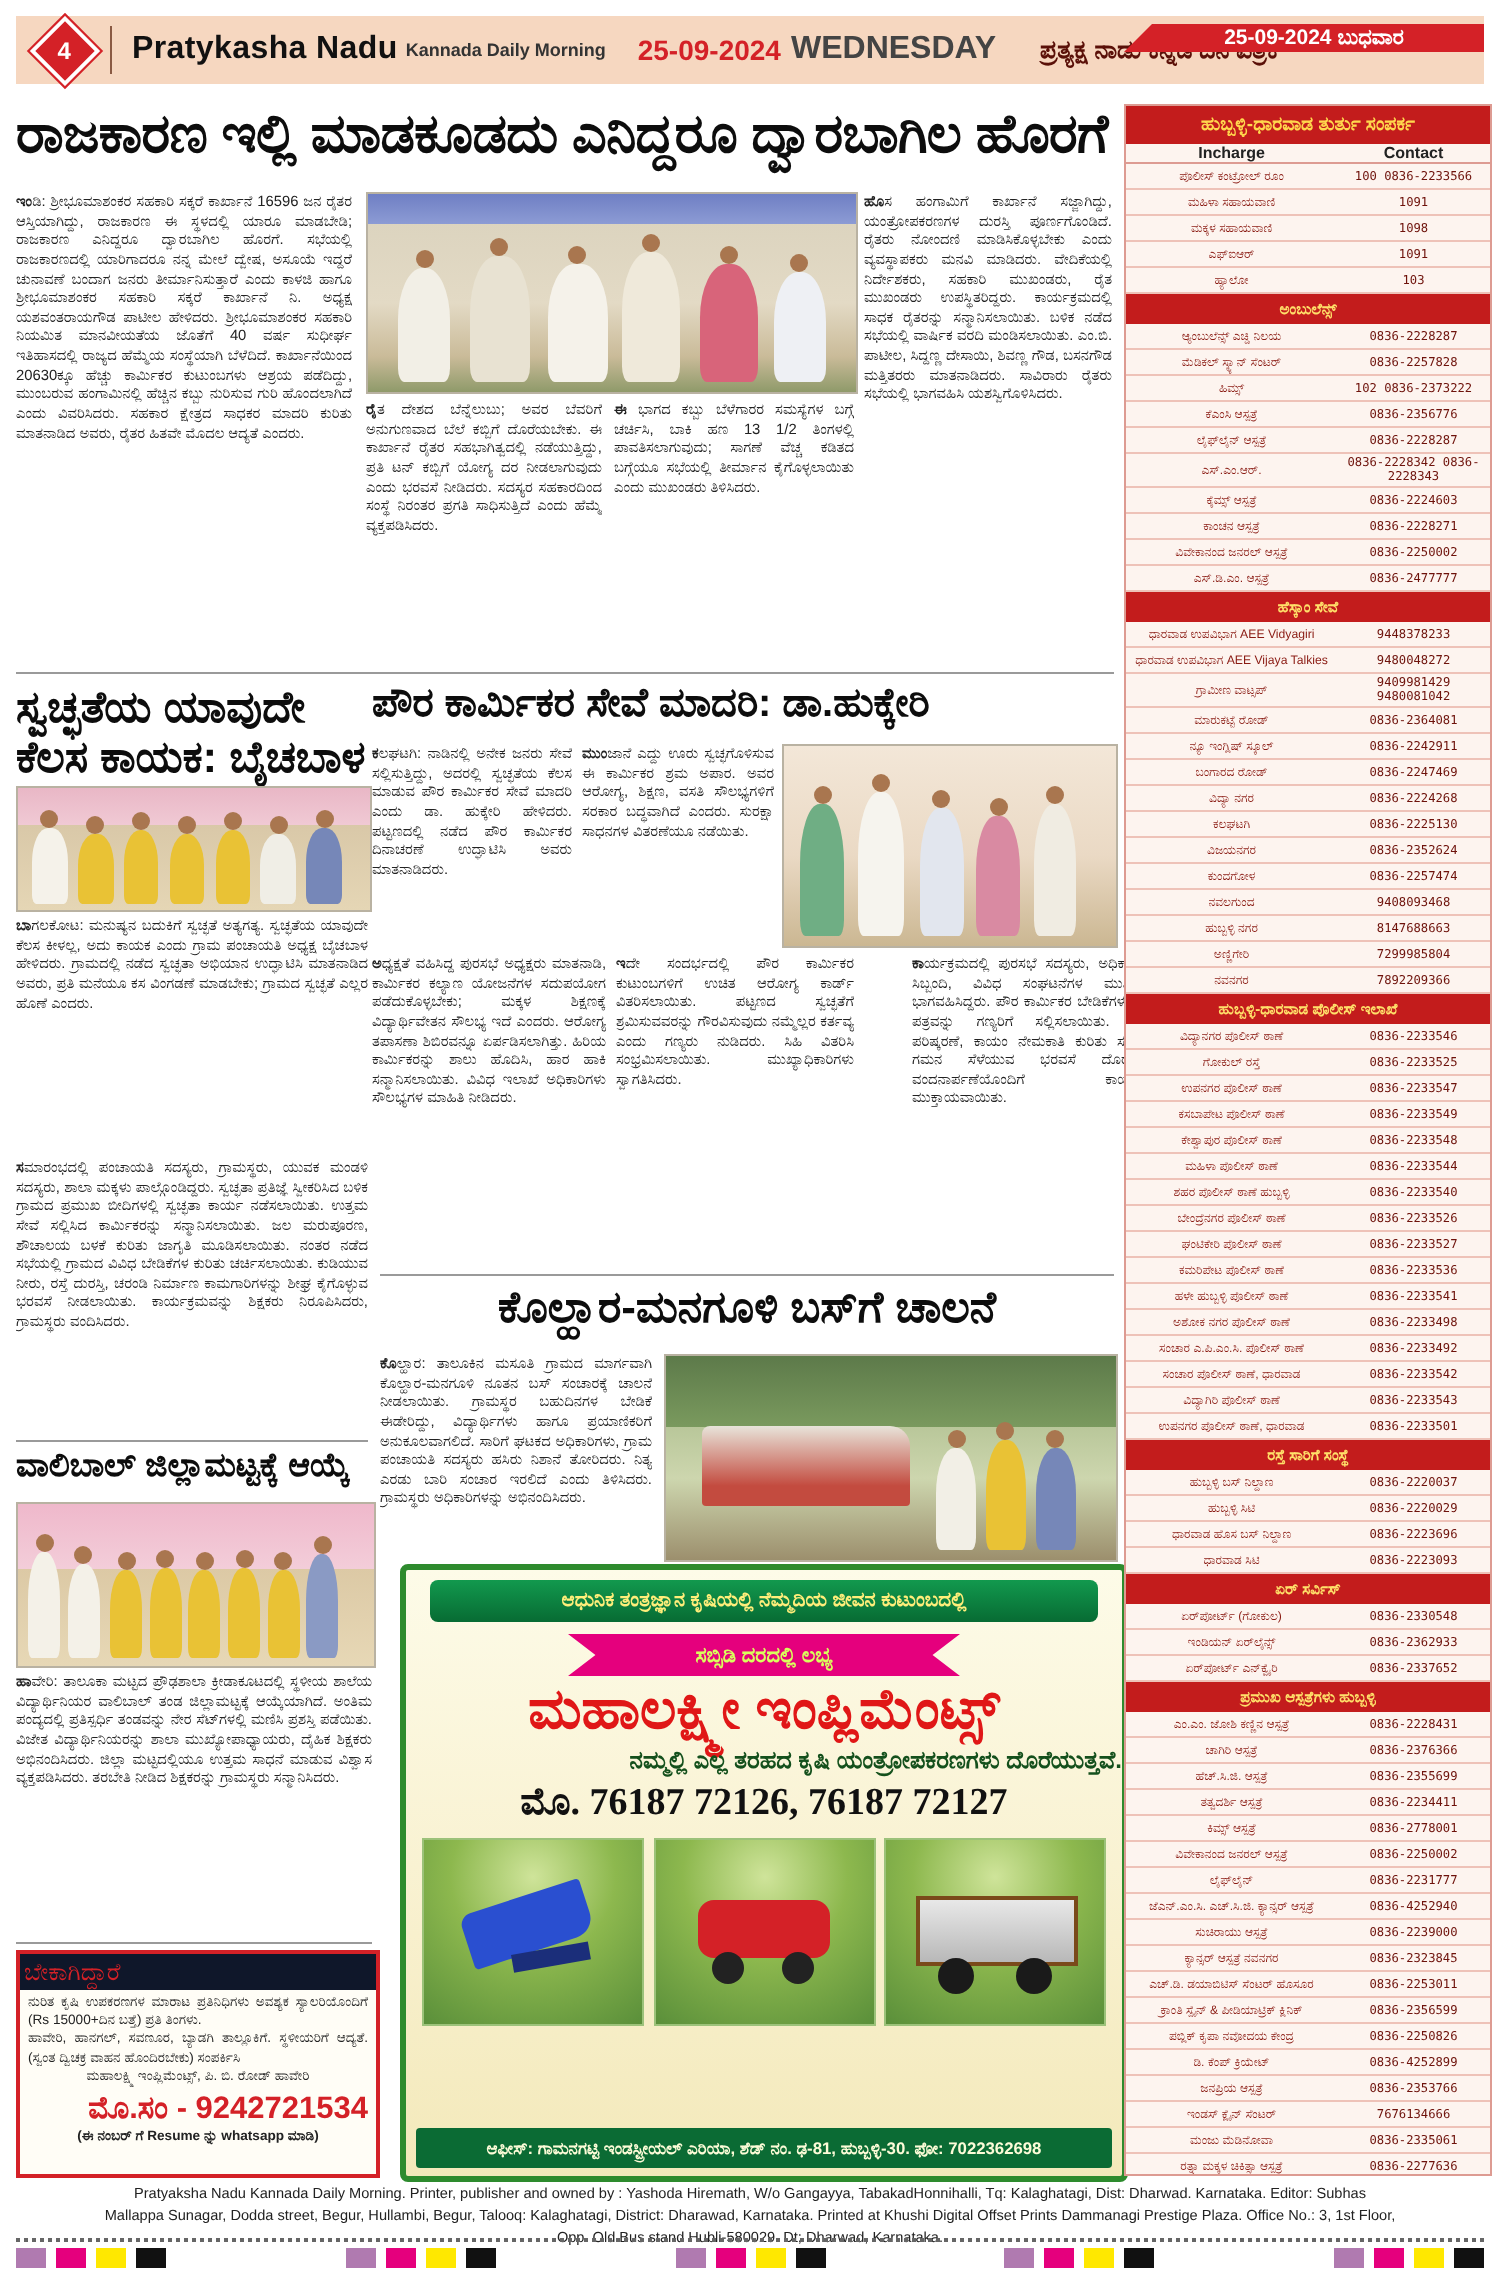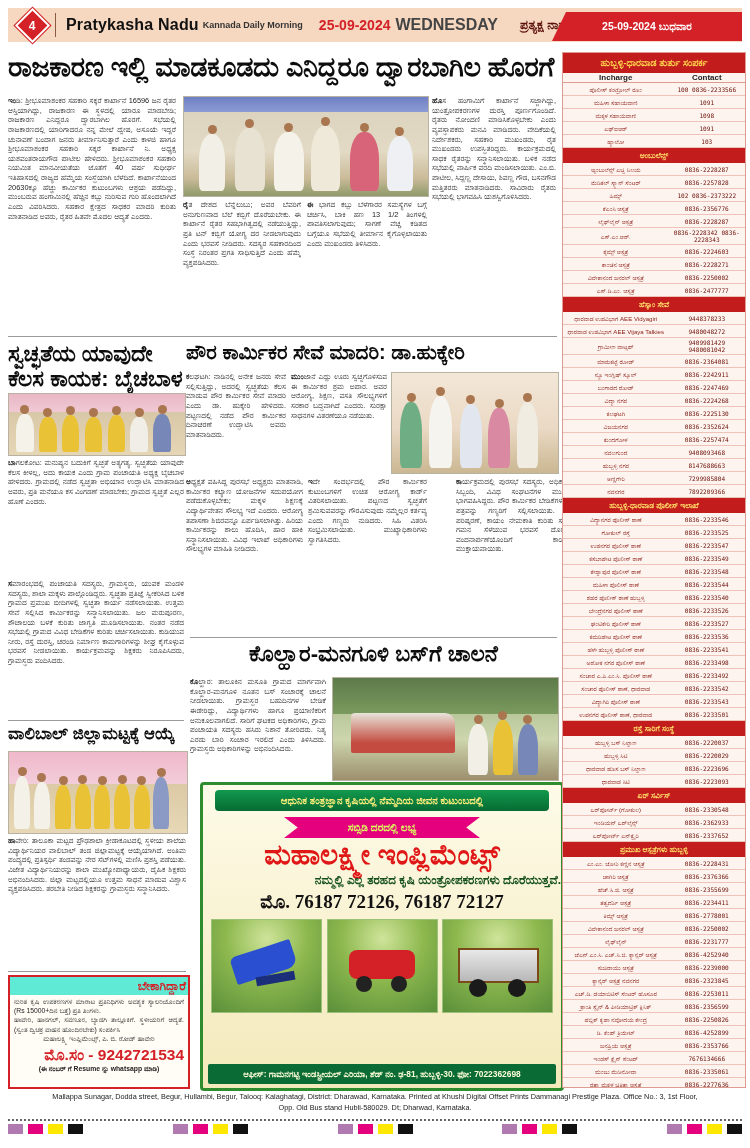--- a/index.html
+++ b/index.html
@@ -10,23 +10,23 @@
   .topbar{left:8px;top:8px;width:734px;height:34px;background:#f6d7c0;display:flex;align-items:center;}
   .diamond{width:21px;height:21px;background:#d42127;transform:rotate(45deg);margin:0 10px 0 12px;
            border:2px solid #fff;outline:1px solid #d42127;display:flex;align-items:center;justify-content:center;}
   .diamond span{transform:rotate(-45deg);color:#fff;font-weight:bold;font-size:12px;}
   .vdiv{width:1px;height:24px;background:#8a5a43;margin-right:10px;}
   .mast-title{font-size:16px;font-weight:bold;color:#111;letter-spacing:.2px;}
   .mast-sub{font-size:9px;color:#333;font-weight:bold;margin-left:4px;}
   .mast-date{font-size:14px;font-weight:bold;color:#d42127;margin-left:16px;}
   .mast-day{font-size:16px;font-weight:bold;color:#444;margin-left:5px;}
   .mast-kn{font-size:12.5px;font-weight:bold;color:#5a1008;margin-left:22px;}
-  .ribbon{position:absolute;right:0;top:4px;height:29px;min-width:150px;background:#d42127;color:#fff;
+  .ribbon{position:absolute;right:0;top:4px;height:14px;min-width:150px;background:#d42127;color:#fff;
           font-size:10.5px;font-weight:bold;display:flex;align-items:center;justify-content:center;
-          padding:0 20px 0 20px;clip-path:polygon(14px 0,100% 0,100% 100%,0 100%);}
+          padding:0 10px 0 20px;clip-path:polygon(14px 0,100% 0,100% 100%,0 100%);}
   
   .h1{font-size:27px;font-weight:bold;color:#0d0d0d;line-height:1.12;letter-spacing:-.3px;}
   .h2{font-weight:bold;color:#0d0d0d;line-height:1.15;}
   
   .col{font-size:7.4px;line-height:1.3;text-align:justify;color:#222;overflow:hidden;}
   .col::first-letter{font-weight:bold;}
   .rule{border-top:1px solid #9a9a9a;height:0;}
   
   .photo{overflow:hidden;border:1px solid #b9b2a2;}
   .fg{position:absolute;bottom:5%;border-radius:45% 45% 12% 12%;}
@@ -36,21 +36,21 @@
   .sb-title{background:#c31c1c;color:#ffd84d;font-size:9.5px;font-weight:bold;text-align:center;padding:4px 2px;}
   .sb-cols{display:grid;grid-template-columns:58% 42%;font-size:8px;font-weight:bold;color:#222;
            border-bottom:1px solid #dd9b92;}
   .sb-cols div{padding:0;text-align:center;}
   .sb-sec{background:#c31c1c;color:#ffe06a;font-size:7.6px;font-weight:bold;text-align:center;padding:2.5px 1px;}
   .sb-row{display:grid;grid-template-columns:58% 42%;border-bottom:1px solid #eec2b8;min-height:12px;}
   .sb-name{font-size:6.1px;color:#8a1a12;padding:1px 2px;text-align:center;align-self:center;line-height:1.15;}
   .sb-num{font-size:6.1px;color:#6e120b;padding:1px 2px;text-align:center;align-self:center;line-height:1.15;font-family:"DejaVu Sans Mono",monospace;}
   
   .classified{border:2px solid #d42127;background:#fffdf6;padding:3px 4px;}
-  .cl-title{color:#d42127;font-weight:bold;font-size:12px;text-align:right;background:#5eead4;margin:-3px -4px 2px;-4px;padding:2px;}
+  .cl-title{color:#d42127;font-weight:normal;font-size:12px;text-align:left;background:#0f172a;margin:-3px -4px 2px;-4px;padding:2px;}
   .cl-body{font-size:6.8px;line-height:1.35;text-align:justify;color:#222;}
   .cl-phone{color:#d42127;font-weight:bold;font-size:15.5px;text-align:right;margin-top:3px;}
   .cl-note{font-size:6.8px;text-align:center;color:#222;margin-top:1px;font-weight:bold;}
   
   .ad{left:200px;top:782px;width:358px;height:303px;border:3px solid #2e8b2e;border-radius:4px;
       background:linear-gradient(180deg,#fdfbe8 0%,#f8f0cd 60%,#f3e9ba 100%);overflow:hidden;}
   .ad-banner{margin:5px 12px 0;height:21px;background:linear-gradient(#12994e,#076b33);color:#ffee7a;
              font-size:10px;font-weight:bold;display:flex;align-items:center;justify-content:center;border-radius:4px;}
   .ad-ribbon{width:196px;height:21px;margin:6px auto 2px;background:#e5007d;color:#d9ff5c;font-size:10.5px;
              font-weight:bold;display:flex;align-items:center;justify-content:center;
@@ -479,20 +479,21 @@
           <div class="sb-num">0836-2335061</div>
         </div>
         <div class="sb-row">
           <div class="sb-name">ರತ್ನಾ ಮಕ್ಕಳ ಚಿಕಿತ್ಸಾ ಆಸ್ಪತ್ರೆ</div>
           <div class="sb-num">0836-2277636</div>
         </div>
       </div>
   </div>
 
   <div class="abs footer">
+    <div>Pratyaksha Nadu Kannada Daily Morning. Printer, publisher and owned by : Yashoda Hiremath, W/o Gangayya, TabakadHonnihalli, Tq: Kalaghatagi, Dist: Dharwad. Karnataka. Editor: Subhas</div>
     <div>Mallappa Sunagar, Dodda street, Begur, Hullambi, Begur, Talooq: Kalaghatagi, District: Dharawad, Karnataka. Printed at Khushi Digital Offset Prints Dammanagi Prestige Plaza. Office No.: 3, 1st Floor,</div>
     <div>Opp. Old Bus stand Hubli-580029. Dt; Dharwad, Karnataka.</div>
   </div>
   <div class="abs dashes"></div>
   <div class="abs regrow">
       <div class="reg-group">
         <span class="reg-sq" style="background: rgb(176, 122, 176);"></span>
         <span class="reg-sq" style="background: rgb(229, 0, 125);"></span>
         <span class="reg-sq" style="background: rgb(255, 232, 0);"></span>
         <span class="reg-sq" style="background: rgb(17, 17, 17);"></span>

